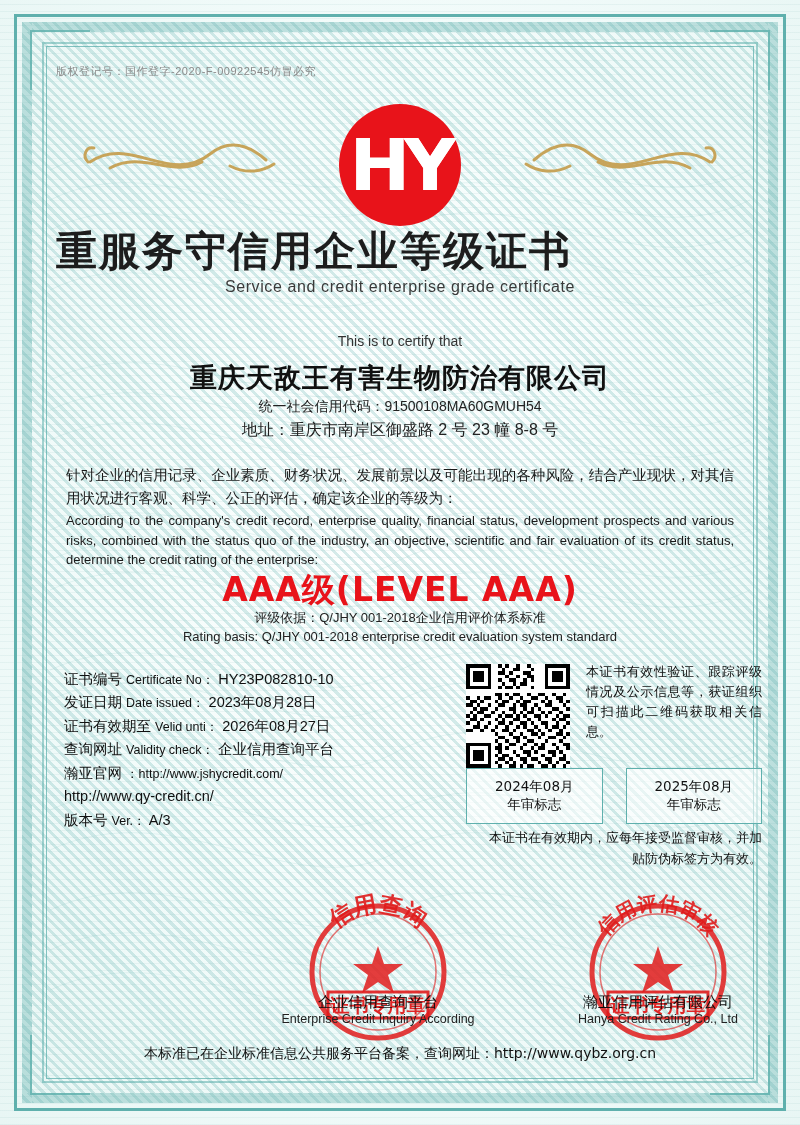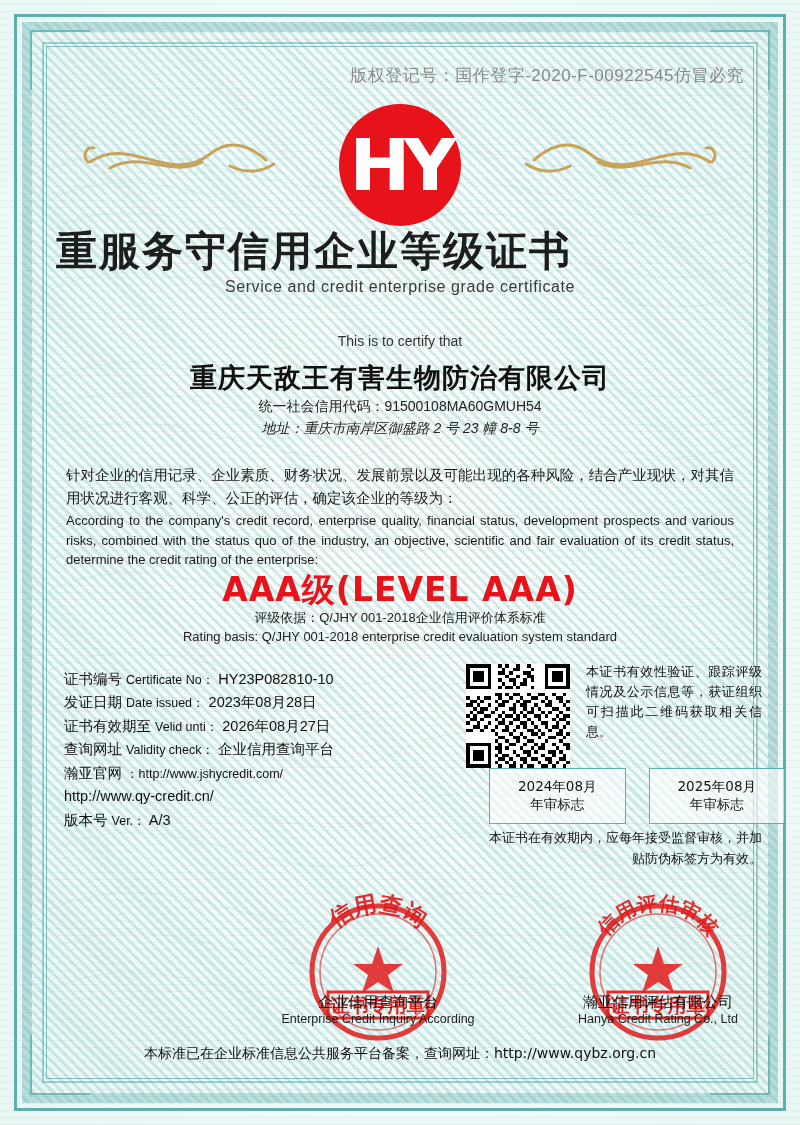--- a/index.html
+++ b/index.html
@@ -43,22 +43,22 @@
   .wave-bg{
     position:absolute;left:50px;top:50px;right:50px;bottom:50px;
     opacity:.5;pointer-events:none;
   }
   .content{
     position:absolute;left:56px;top:56px;right:56px;bottom:56px;
     box-sizing:border-box;
   }
   .copyright{
     position:absolute;top:8px;left:0;right:0;
-    text-align:right;
-    font-size:17px;color:#8a8a8a;
+    text-align:left;
+    font-size:11px;color:#8a8a8a;
     letter-spacing:.5px;
   }
   .emblem-wrap{
     position:absolute;top:26px;left:0;right:0;height:140px;
   }
   .flourish{
     position:absolute;top:34px;width:230px;height:70px;
   }
   .flourish.left{left:24px;}
   .flourish.right{right:24px;transform:scaleX(-1);}
@@ -98,21 +98,21 @@
     position:absolute;top:304px;left:0;right:0;text-align:center;
     font-size:27px;font-weight:bold;color:#111;letter-spacing:1px;
     font-family:"DejaVu Sans", sans-serif;
   }
   .code-line{
     position:absolute;top:342px;left:0;right:0;text-align:center;
     font-size:14px;color:#222;
   }
   .addr-line{
     position:absolute;top:364px;left:0;right:0;text-align:center;
-    font-size:14px;color:#222;font-style:italic;
+    font-size:16px;color:#222;
   }
   .para{
     position:absolute;top:408px;left:10px;right:10px;
     font-size:14px;color:#1a1a1a;line-height:1.55;text-align:justify;
   }
   .para .cn{font-family:"DejaVu Sans", sans-serif;font-size:14.5px;}
   .para .en{display:block;margin-top:2px;font-size:13px;line-height:1.5;}
   .level{
     position:absolute;top:512px;left:0;right:0;text-align:center;
     font-size:33px;font-weight:bold;color:#e8131a;letter-spacing:1px;
@@ -136,21 +136,21 @@
     position:absolute;top:608px;left:410px;
     width:104px;height:104px;
     background:#fff;
   }
   .right-note{
     position:absolute;top:606px;left:530px;width:176px;
     font-size:13px;color:#111;line-height:1.55;text-align:justify;
     font-family:"DejaVu Sans", sans-serif;
   }
   .year-boxes{
-    position:absolute;top:712px;left:433px;width:296px;
+    position:absolute;top:712px;left:410px;width:296px;
     display:flex;gap:23px;justify-content:flex-end;
   }
   .year-box{
     flex:1;border:1px solid #5fb0ad;height:54px;
     display:flex;flex-direction:column;align-items:center;justify-content:center;
     font-size:13.5px;color:#111;background:rgba(255,255,255,.55);
     font-family:"DejaVu Sans", sans-serif;
   }
   .valid-note{
     position:absolute;top:772px;left:430px;width:276px;

